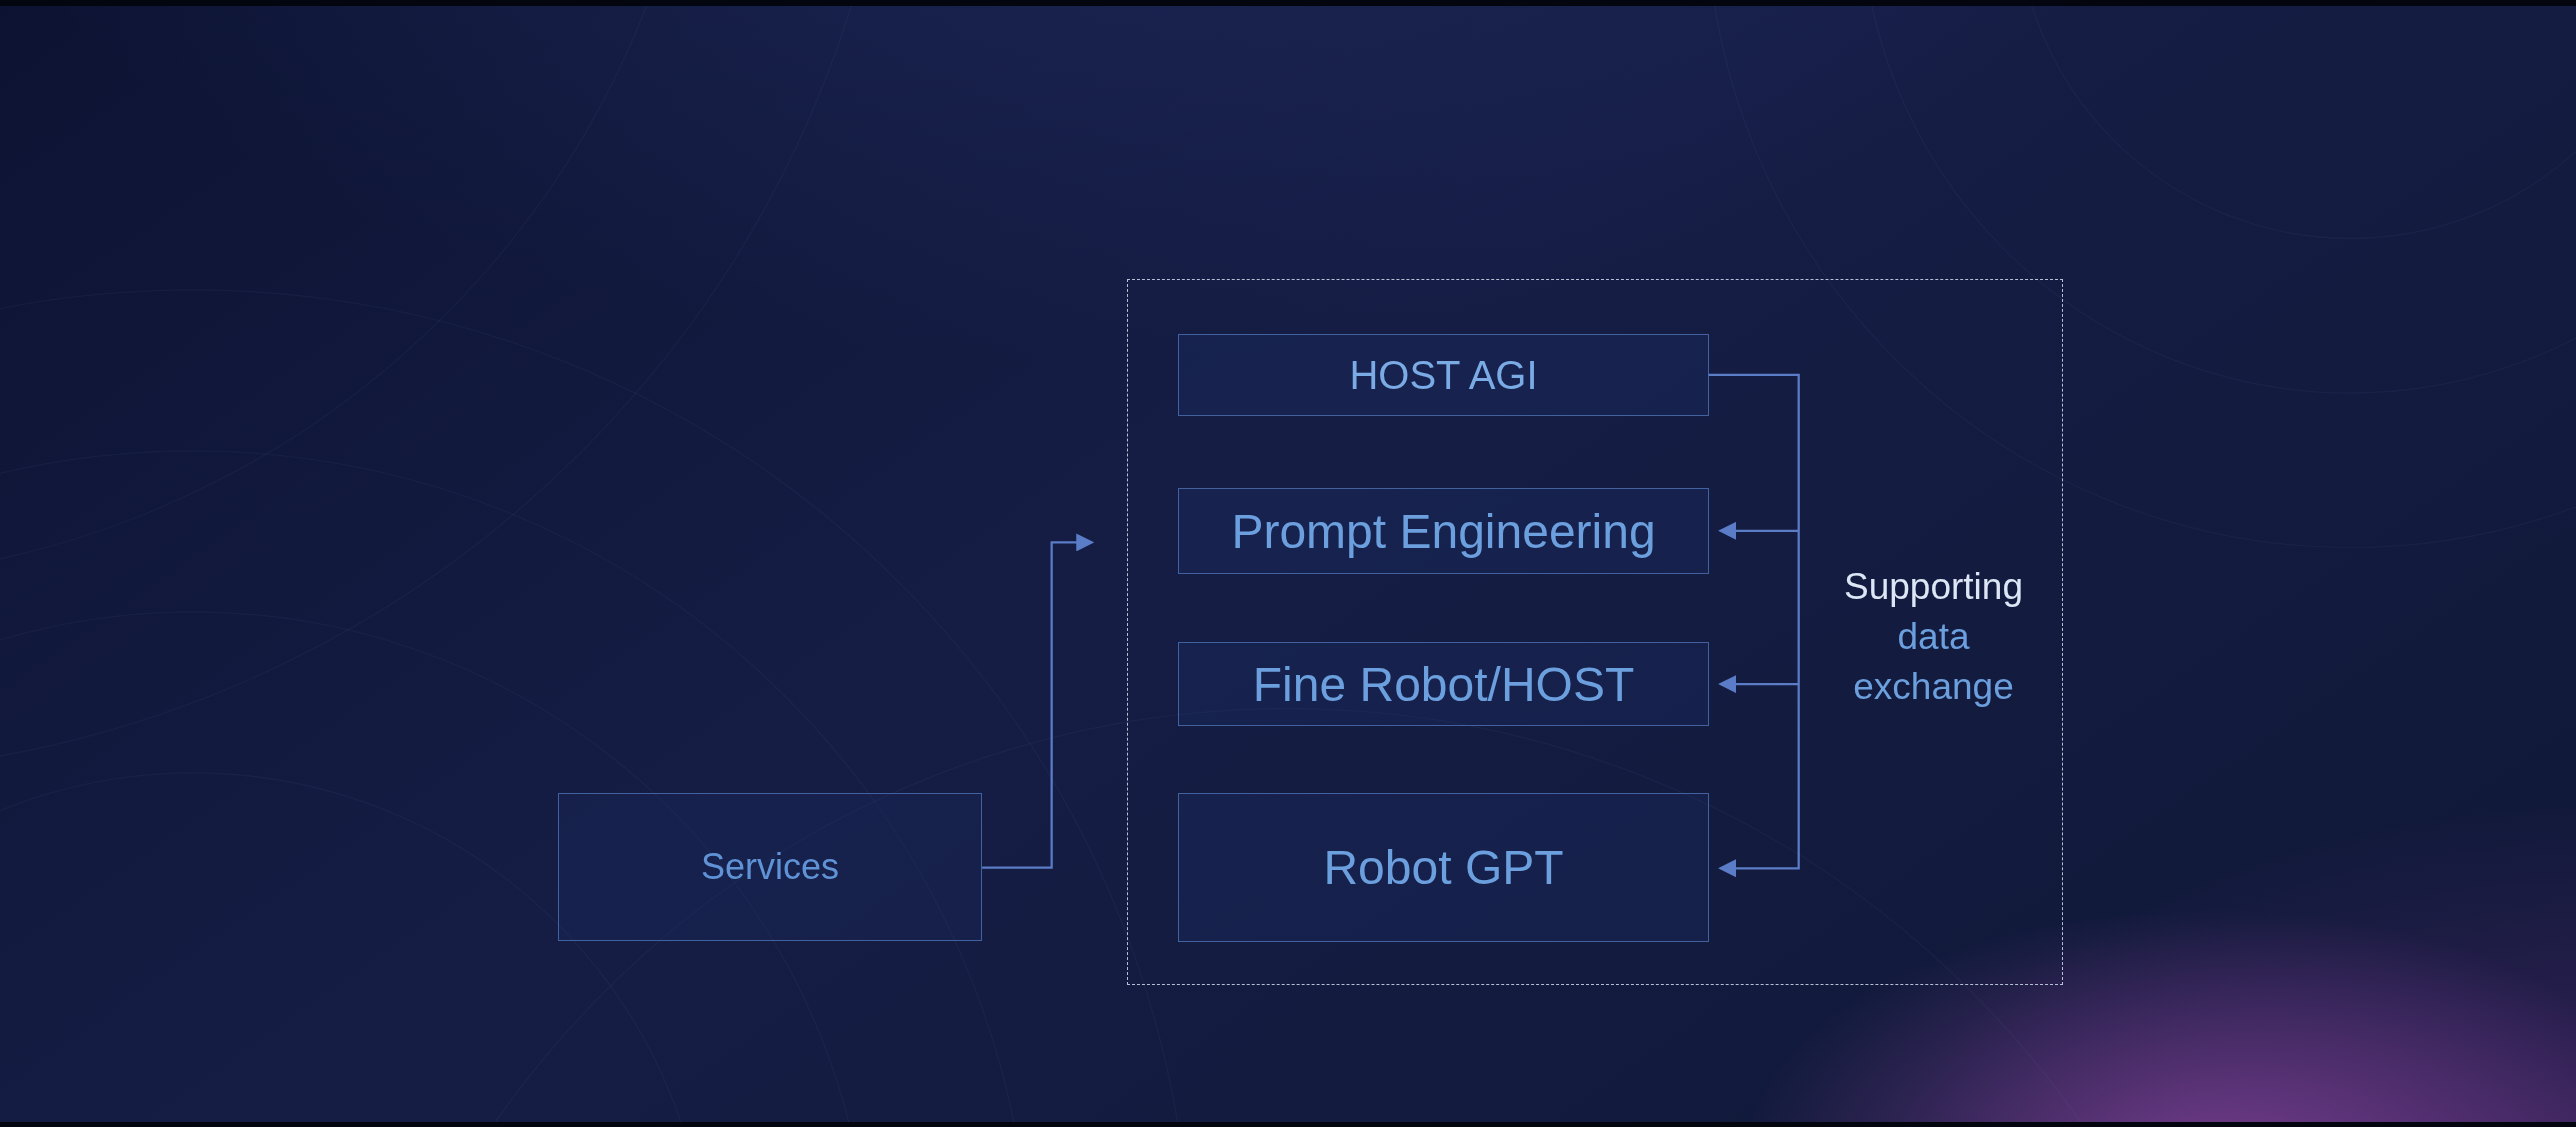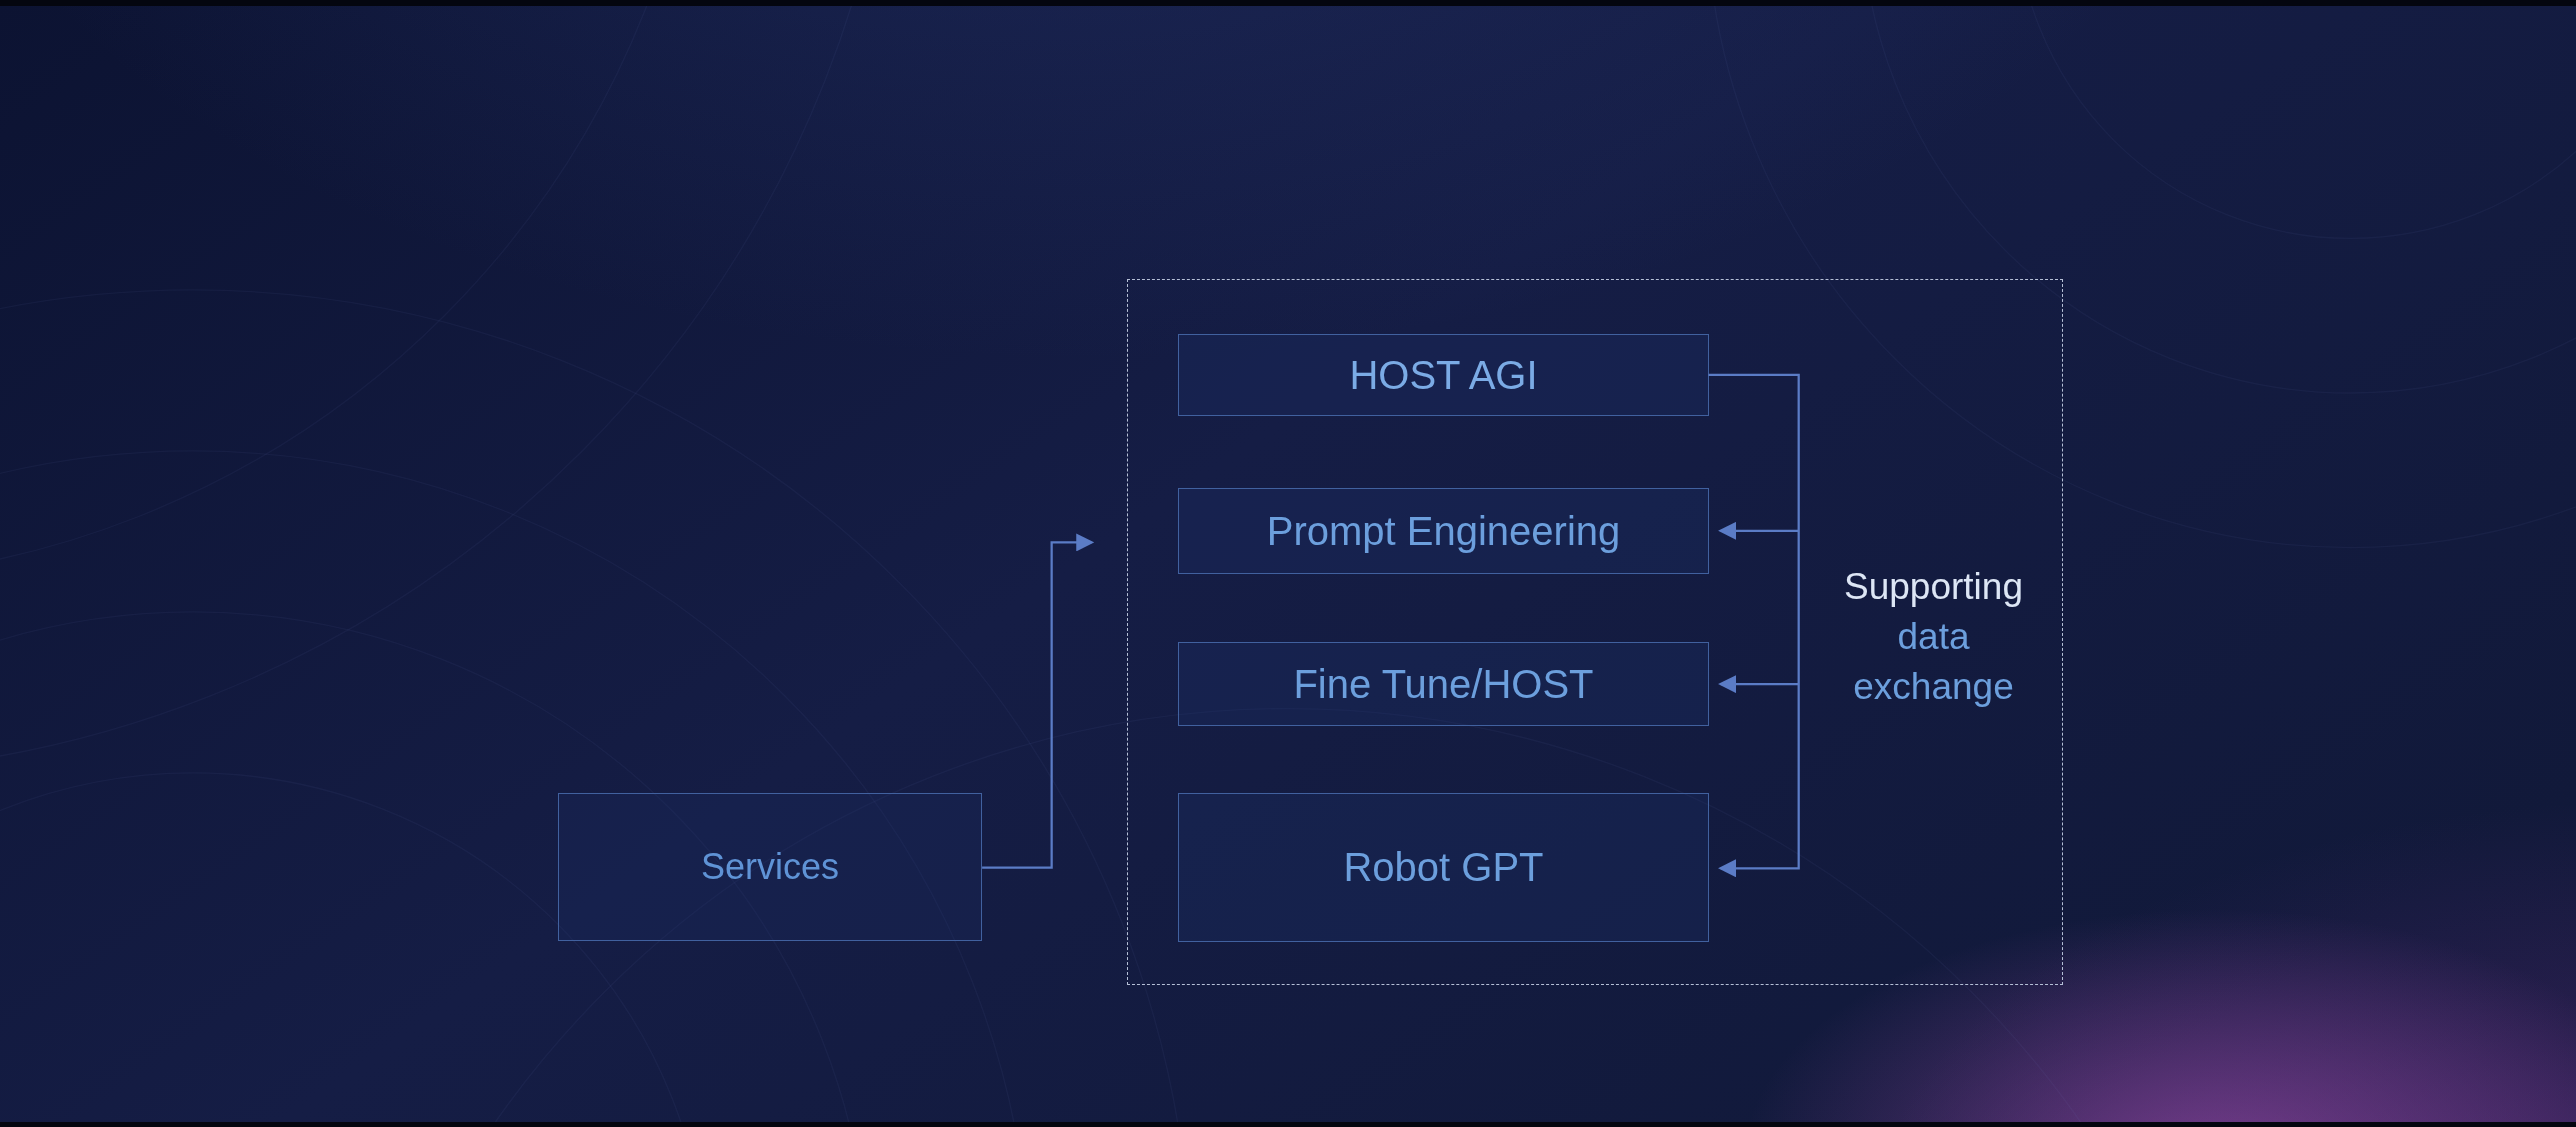--- a/index.html
+++ b/index.html
@@ -67,21 +67,21 @@
     position: absolute;
     left: 1178px;
     width: 531px;
     box-sizing: border-box;
     border: 1.9px solid #41619f;
     background: rgba(30, 50, 108, 0.28);
     display: flex;
     align-items: center;
     justify-content: center;
     color: #6c9fdd;
-    font-size: 40px;
+    font-size: 48px;
   }
   .node-harix    { top: 334px;  height: 82px; font-size: 40px; color: #7babe5; }
   .node-prompt   { top: 488px;  height: 86px; }
   .node-fine     { top: 642px;  height: 84px; }
   .node-robot    { top: 793px; height: 149px; }
 
   .external-node {
     position: absolute;
     left: 558px;
     top: 793px;
@@ -138,21 +138,21 @@
 
   <div class="dashed-container"></div>
 
   <div class="node node-harix">
     <span>HOST AGI</span>
   </div>
   <div class="node node-prompt">
     <span>Prompt Engineering</span>
   </div>
   <div class="node node-fine">
-    <span>Fine Tune/HOST</span>
+    <span>Fine Robot/HOST</span>
   </div>
   <div class="node node-robot">
     <span>Robot GPT</span>
   </div>
 
   <div class="side-label">
     <span class="lbl-bright">Supporting</span>
     <span class="lbl-blue">data</span>
     <span class="lbl-blue">exchange</span>
   </div>

